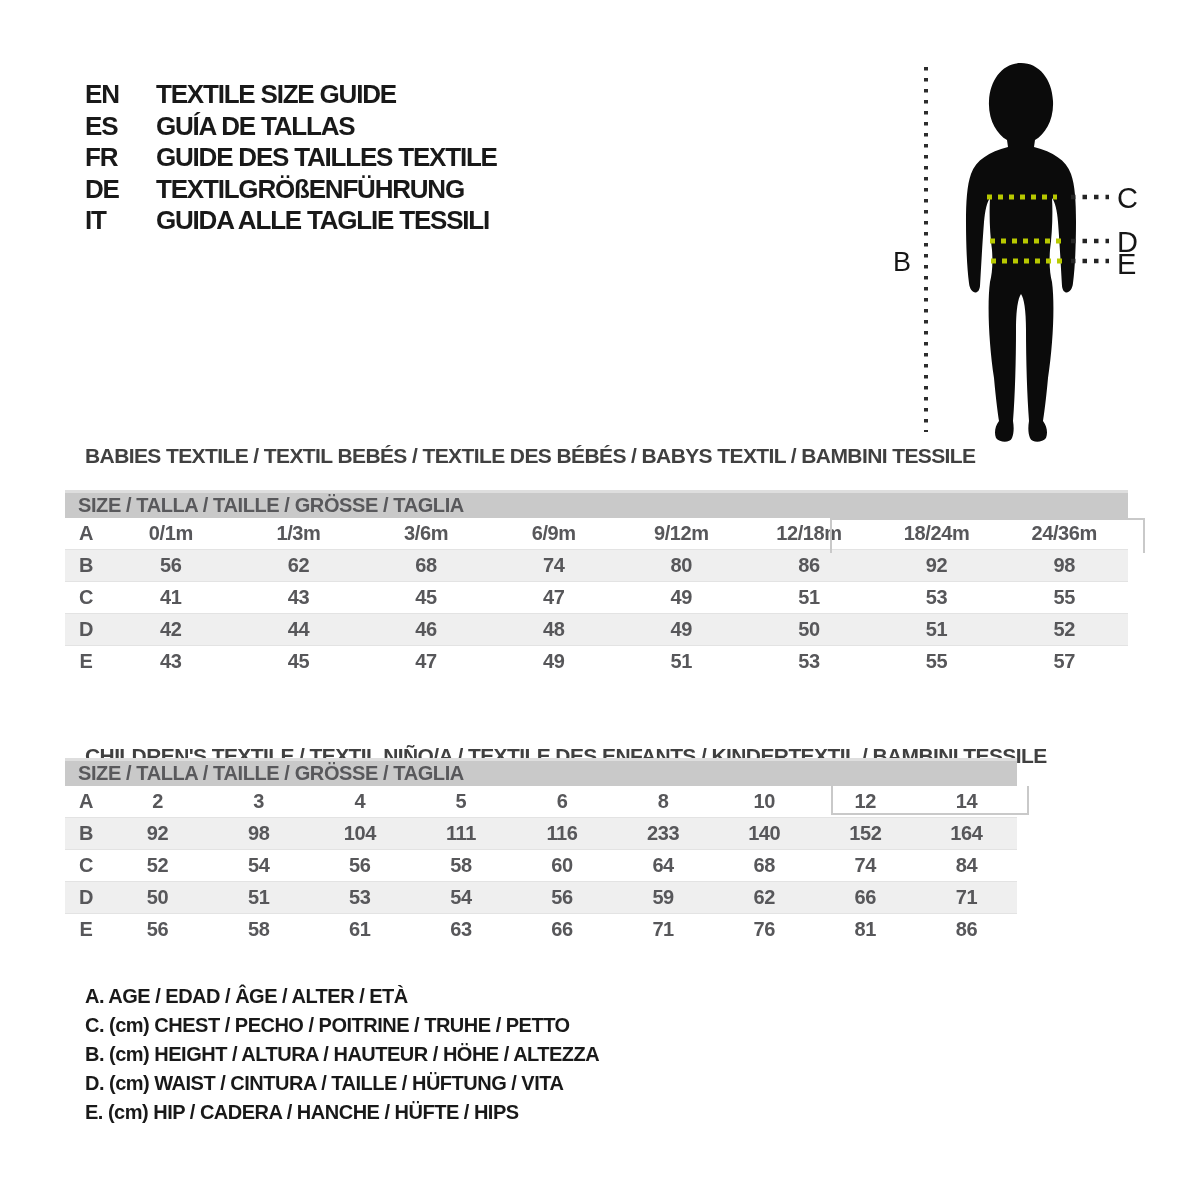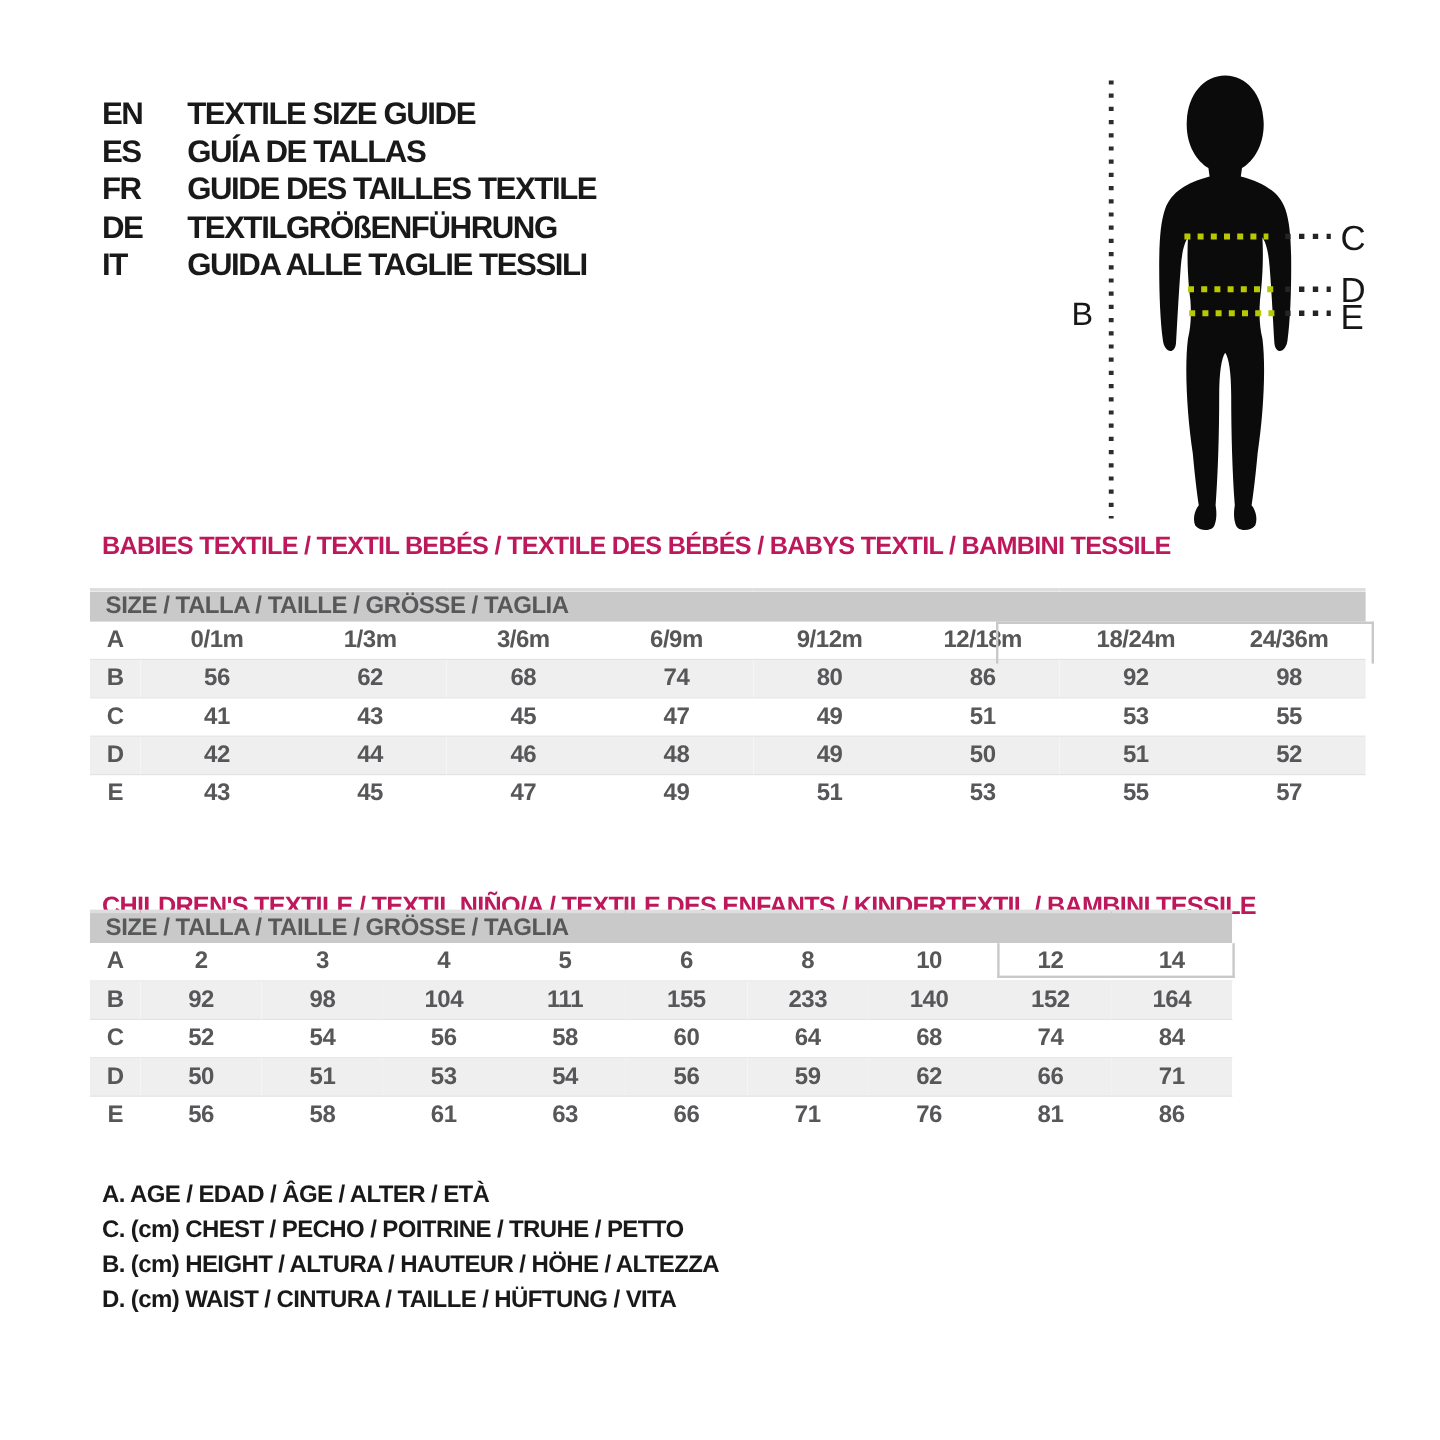--- a/index.html
+++ b/index.html
@@ -10,26 +10,26 @@
   #lang-block{position:absolute;left:85px;top:79px;}
   .lang-row{height:31.6px;line-height:31.6px;font-size:26px;font-weight:bold;
             letter-spacing:-1.2px;color:#191919;white-space:nowrap;}
   .lang-code{display:inline-block;width:71px;}
 
   
   #figure{position:absolute;left:880px;top:50px;width:320px;height:400px;}
 
   
   .section-title{position:absolute;left:85px;font-size:21px;font-weight:bold;
-                 letter-spacing:-0.6px;color:#be185d;white-space:nowrap;}
+                 letter-spacing:-0.6px;color:#404040;white-space:nowrap;}
   #babies-title{top:444px;}
   #children-title{top:744px;}
 
   
-  .table-wrap{position:absolute;left:75px;}
+  .table-wrap{position:absolute;left:65px;}
   #babies-table-wrap{top:490px;width:1063px;}
   #children-table-wrap{top:758px;width:952px;}
   table.size-table{width:100%;border-collapse:collapse;table-layout:fixed;}
   table.size-table td{height:31px;padding:0;text-align:center;font-size:20px;font-weight:700;
                       letter-spacing:-0.4px;color:#57575a;overflow:hidden;white-space:nowrap;}
   tr.size-head td{background:#c9c9c9;border-top:3px solid #dedede;height:25px;
                   text-align:left;padding-left:13px;color:#58585b;}
   td.rowlabel{text-align:left;padding-left:13px;color:#2d2d2f;}
   tr.stripe td{background:#efefef;border-top:1px solid #e3e3e3;border-bottom:1px solid #e3e3e3;}
 
@@ -210,21 +210,21 @@
             <td>10</td>
             <td>12</td>
             <td>14</td>
           </tr>
           <tr class="stripe">
             <td class="rowlabel">B</td>
             <td>92</td>
             <td>98</td>
             <td>104</td>
             <td>111</td>
-            <td>155</td>
+            <td>116</td>
             <td>233</td>
             <td>140</td>
             <td>152</td>
             <td>164</td>
           </tr>
           <tr>
             <td class="rowlabel">C</td>
             <td>52</td>
             <td>54</td>
             <td>56</td>
@@ -262,15 +262,16 @@
         </tbody>
     </table>
   </div>
   <div id="children-highlight" class="hl-box"></div>
 
   <div id="legend">
     <div class="legend-row">A. AGE / EDAD / ÂGE / ALTER / ETÀ</div>
     <div class="legend-row">C. (cm) CHEST / PECHO / POITRINE / TRUHE / PETTO</div>
     <div class="legend-row">B. (cm) HEIGHT / ALTURA / HAUTEUR / HÖHE / ALTEZZA</div>
     <div class="legend-row">D. (cm) WAIST / CINTURA / TAILLE / HÜFTUNG / VITA</div>
+    <div class="legend-row">E. (cm) HIP / CADERA / HANCHE / HÜFTE / HIPS</div>
   </div>
 
 </div>
 
 </body></html>

